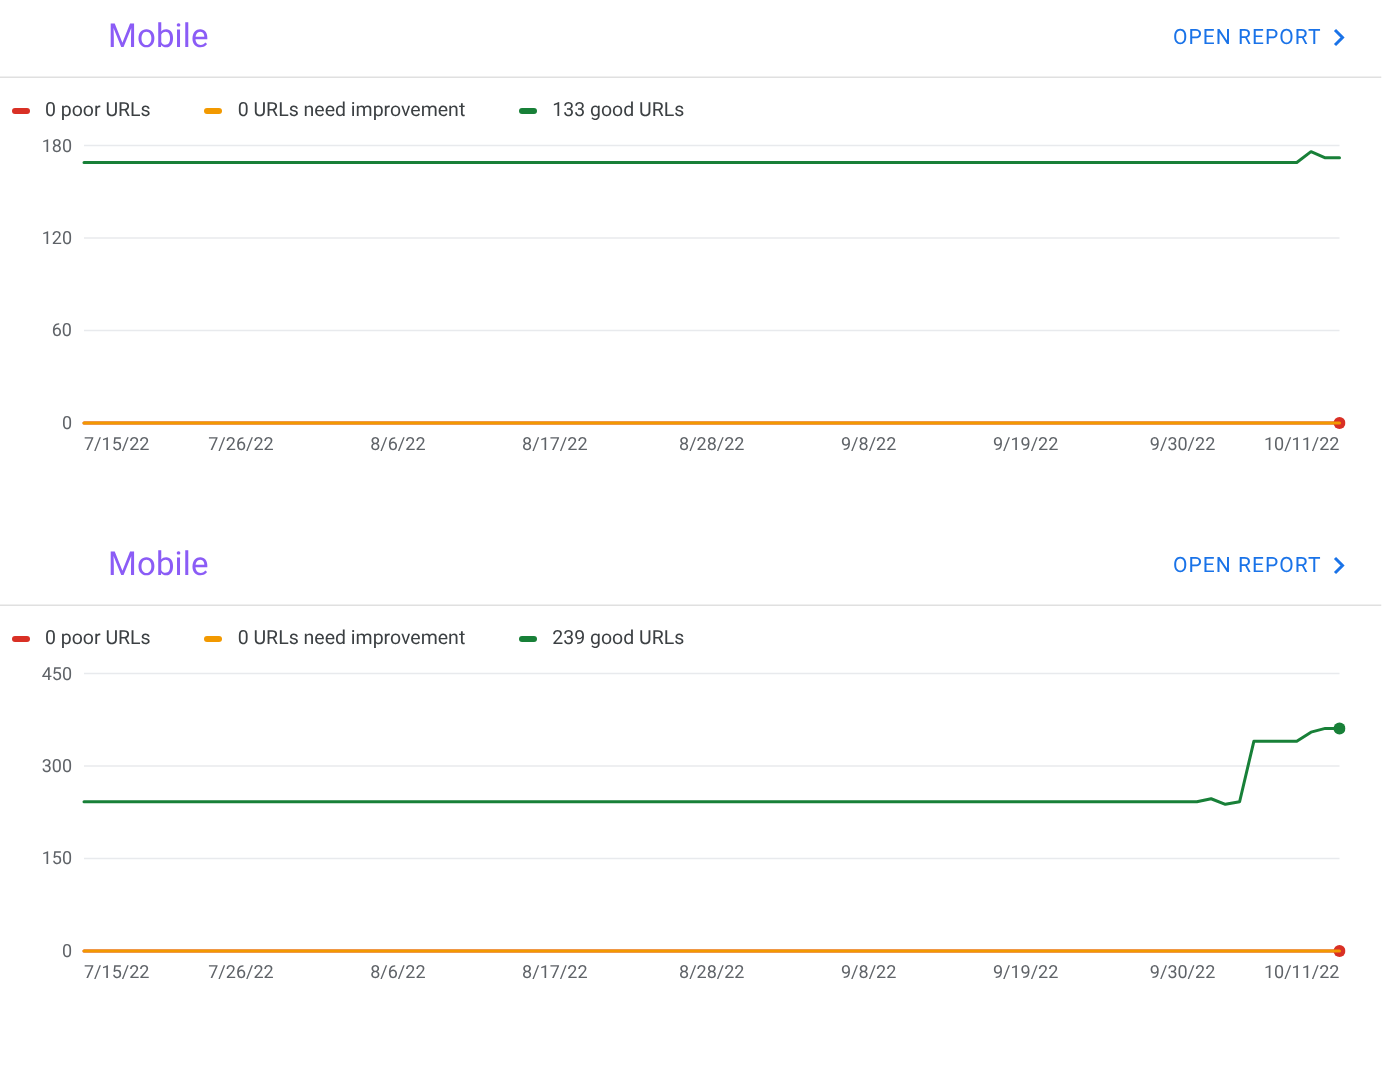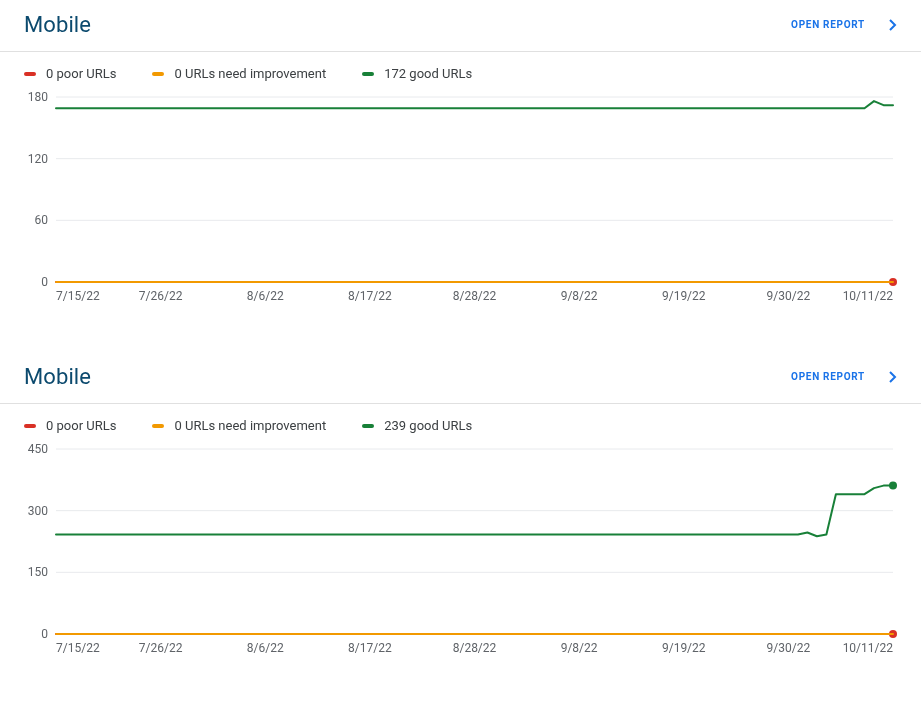--- a/index.html
+++ b/index.html
@@ -16,44 +16,45 @@
   }
   .panel-header {
     display: flex;
     align-items: center;
     justify-content: space-between;
     padding: 12px 24px 14px 24px;
   }
   .panel-title {
     font-size: 22px;
     font-weight: 400;
-    color: #0c4a6e;
+    color: #8b5cf6;
     letter-spacing: .1px;
+    margin-left: 48px;
   }
   .open-report {
     display: inline-flex;
     align-items: center;
-    gap: 24px;
-    font-size: 10px;
-    font-weight: 700;
+    gap: 8px;
+    font-size: 14px;
+    font-weight: 400;
     letter-spacing: .7px;
     color: #1a73e8;
     cursor: pointer;
   }
   .open-report svg { display:block; }
   .divider {
     border: 0;
     border-top: 1px solid #e0e0e0;
     margin: 0;
   }
   .legend-row {
     display: flex;
     align-items: center;
     gap: 36px;
-    padding: 14px 24px 8px 24px;
+    padding: 14px 24px 8px 8px;
     font-size: 13px;
     color: #3c4043;
   }
   .legend-item {
     display: inline-flex;
     align-items: center;
     gap: 10px;
     white-space: nowrap;
   }
   .legend-swatch {
@@ -104,21 +105,21 @@
     <span class="legend-item">
       <span class="legend-swatch" style="background:#d93025"></span>
       <span>0 poor URLs</span>
     </span>
     <span class="legend-item">
       <span class="legend-swatch" style="background:#f29900"></span>
       <span>0 URLs need improvement</span>
     </span>
     <span class="legend-item">
       <span class="legend-swatch" style="background:#188038"></span>
-      <span>172 good URLs</span>
+      <span>133 good URLs</span>
     </span>
   </div>
 
   <div class="chart-wrap">
     <svg class="chart-svg" id="mobile-chart-svg" width="875" height="215">
         <line x1="34" x2="871" y1="191" y2="191" class="grid-line"></line>
         <text x="26" y="195" text-anchor="end" class="y-tick">0</text>
         <line x1="34" x2="871" y1="129.33333333333334" y2="129.33333333333334" class="grid-line"></line>
         <text x="26" y="133.33333333333334" text-anchor="end" class="y-tick">60</text>
         <line x1="34" x2="871" y1="67.66666666666667" y2="67.66666666666667" class="grid-line"></line>

